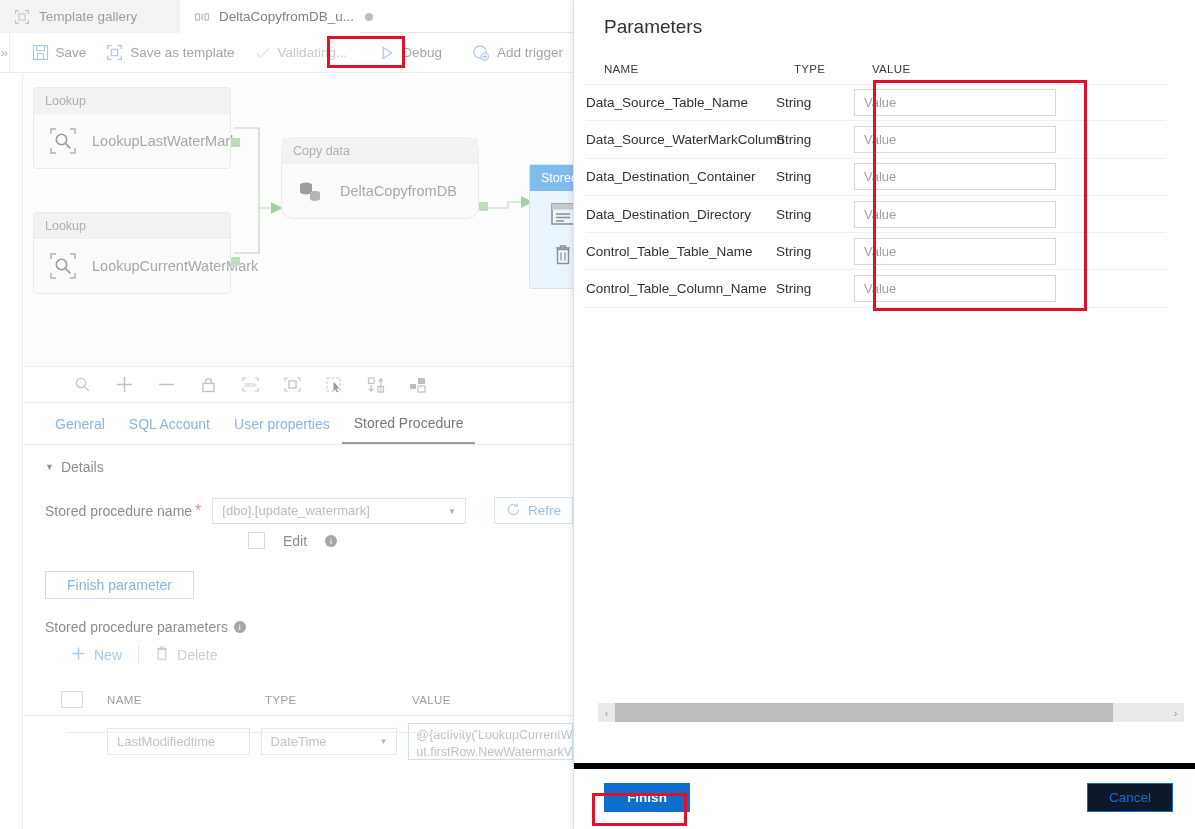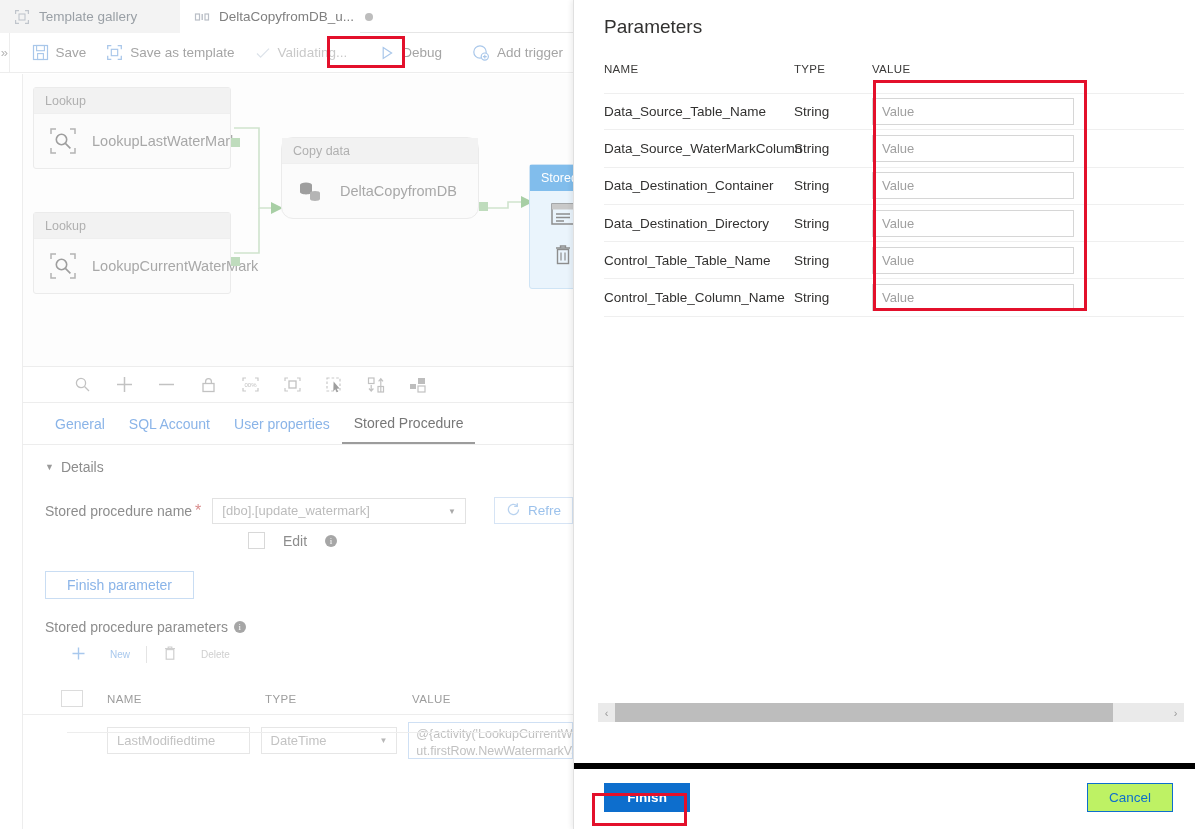--- a/index.html
+++ b/index.html
@@ -231,22 +231,22 @@
   .spp-label {
     display: flex; align-items: center; gap: 6px;
     margin: 20px 0 0 22px;
     font-size: 14px; color: #8d8d8d;
   }
   .spp-actions {
     display: flex; align-items: center;
     margin: 6px 0 0 38px;
   }
   .spp-act {
-    display: flex; align-items: center; gap: 24px;
-    font-size: 10px; color: #a8c8ed;
+    display: flex; align-items: center; gap: 8px;
+    font-size: 14px; color: #a8c8ed;
     padding: 4px 10px; cursor: pointer;
   }
   .spp-act.dis { color: #cfcfcf; cursor: default; }
   .vsep { width: 1px; height: 17px; background: #e4e4e4; margin: 0 6px; }
 
   
   .pgrid { margin: 16px 0 0 0; }
   .pgrid-head {
     display: flex; align-items: center;
     height: 32px; padding-left: 38px;
@@ -307,21 +307,21 @@
   .ptbl-head {
     position: absolute; left: 30px; top: 58px;
     width: 580px; height: 22px;
     display: flex; align-items: center;
     font-size: 11.5px; color: #3b3a39; letter-spacing: .3px;
   }
   .pt-name  { width: 190px; }
   .pt-type  { width: 78px; }
   .pt-value { flex: 1; }
 
-  .ptbl { position: absolute; left: 30px; top: 84px; width: 580px; margin-top: 9px; }
+  .ptbl { position: absolute; left: 12px; top: 84px; width: 580px; }
   .ptbl-row {
     display: flex; align-items: center;
     height: 37.3px;
     border-bottom: 1px solid #efefef;
     font-size: 13.5px; color: #323130;
   }
   .ptbl-row:first-child { border-top: 1px solid #efefef; }
   .pr-name { width: 190px; white-space: nowrap; }
   .pr-type { width: 78px; }
   .pr-val  { flex: 1; display: flex; align-items: center; }
@@ -362,21 +362,21 @@
     width: 86px; height: 29px;
     background: #0d6ecd; color: #ffffff;
     border: 1px solid #0d6ecd;
     font-size: 13.5px; font-weight: bold;
     display: flex; align-items: center; justify-content: center;
     cursor: pointer;
   }
   .btn-cancel {
     position: absolute; right: 23px; top: 14px;
     width: 86px; height: 29px;
-    background: #bef264; color: #0d6ecd;
+    background: #0f172a; color: #0d6ecd;
     border: 1px solid #0d6ecd;
     font-size: 13.5px;
     display: flex; align-items: center; justify-content: center;
     cursor: pointer;
   }
 </style>
 </head>
 <body>
 
 <div id="root">

